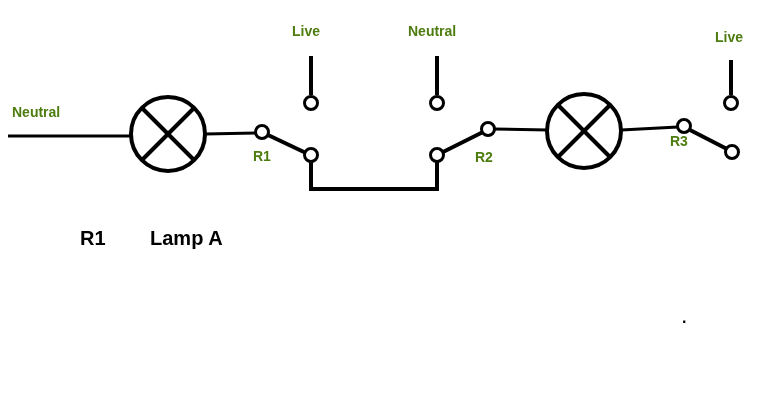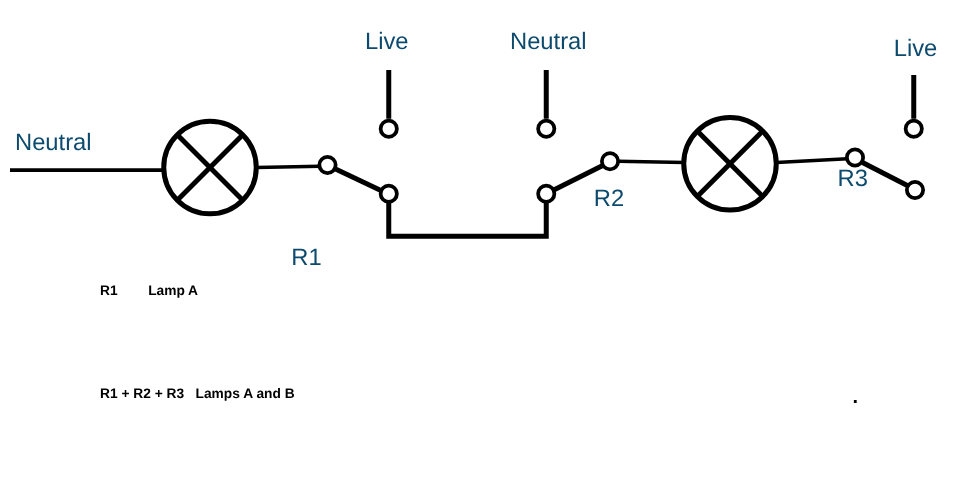--- a/index.html
+++ b/index.html
@@ -20,32 +20,32 @@
     left: 0;
     top: 0;
   }
   svg.circuit line,
   svg.circuit polyline,
   svg.circuit circle {
     stroke: #000000;
   }
   .lbl {
     position: absolute;
-    color: #0c4a6e;
-    font-weight: normal;
-    font-size: 19px;
+    color: #4d7c0f;
+    font-weight: bold;
+    font-size: 14px;
     line-height: 1;
     white-space: pre;
   }
   .legend-row {
     position: absolute;
     left: 80px;
     color: #000000;
     font-weight: bold;
-    font-size: 11px;
+    font-size: 20px;
     line-height: 1;
     white-space: pre;
   }
   .stray {
     position: absolute;
     color: #000000;
     font-weight: bold;
     font-size: 16px;
     line-height: 1;
   }
@@ -102,27 +102,26 @@
   </svg>
 
   <div class="lbl" style="left:12px; top:105px;">Neutral</div>
 
   <div class="lbl" style="left:292px; top:24px;">Live</div>
 
   <div class="lbl" style="left:408px; top:24px;">Neutral</div>
 
   <div class="lbl" style="left:715px; top:30px;">Live</div>
 
-  <div class="lbl" style="left:233px; top:149px;margin-top:48px;">R1</div>
+  <div class="lbl" style="left:253px; top:149px;">R1</div>
 
   <div class="lbl" style="left:475px; top:150px;">R2</div>
 
   <div class="lbl" style="left:670px; top:134px;">R3</div>
 
   <div class="legend-row" style="top:228px;">R1        Lamp A</div>
 
 
-  <div class="legend-row" style="top:310px;">R1 + R2 + R3   Lamps A and B</div>
 
 
   <div class="stray" style="left:682px; top:310px;">.</div>
 
 </div>
 
 </body></html>

